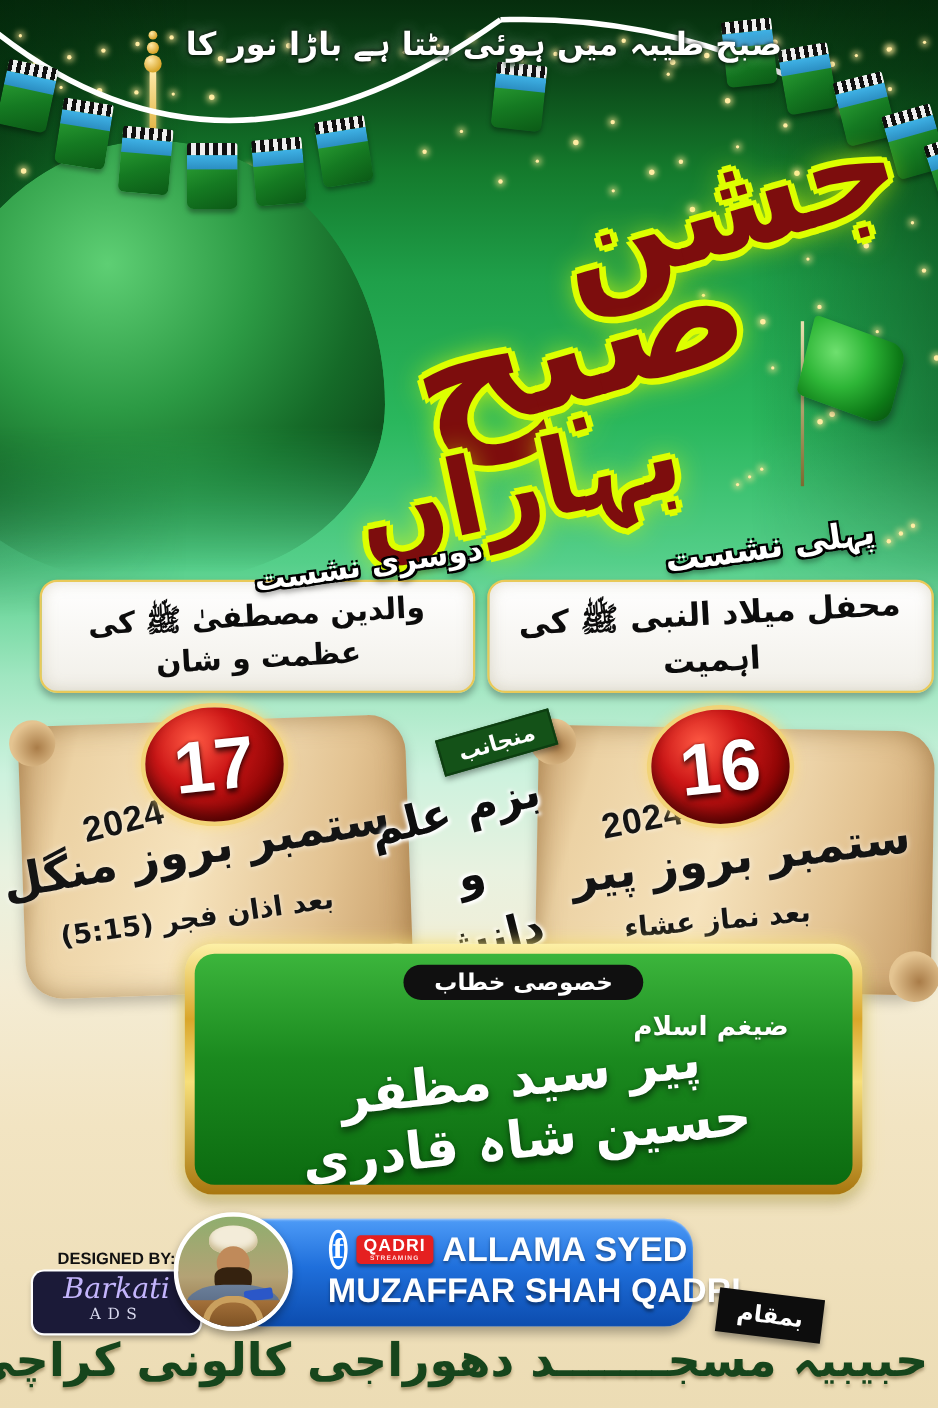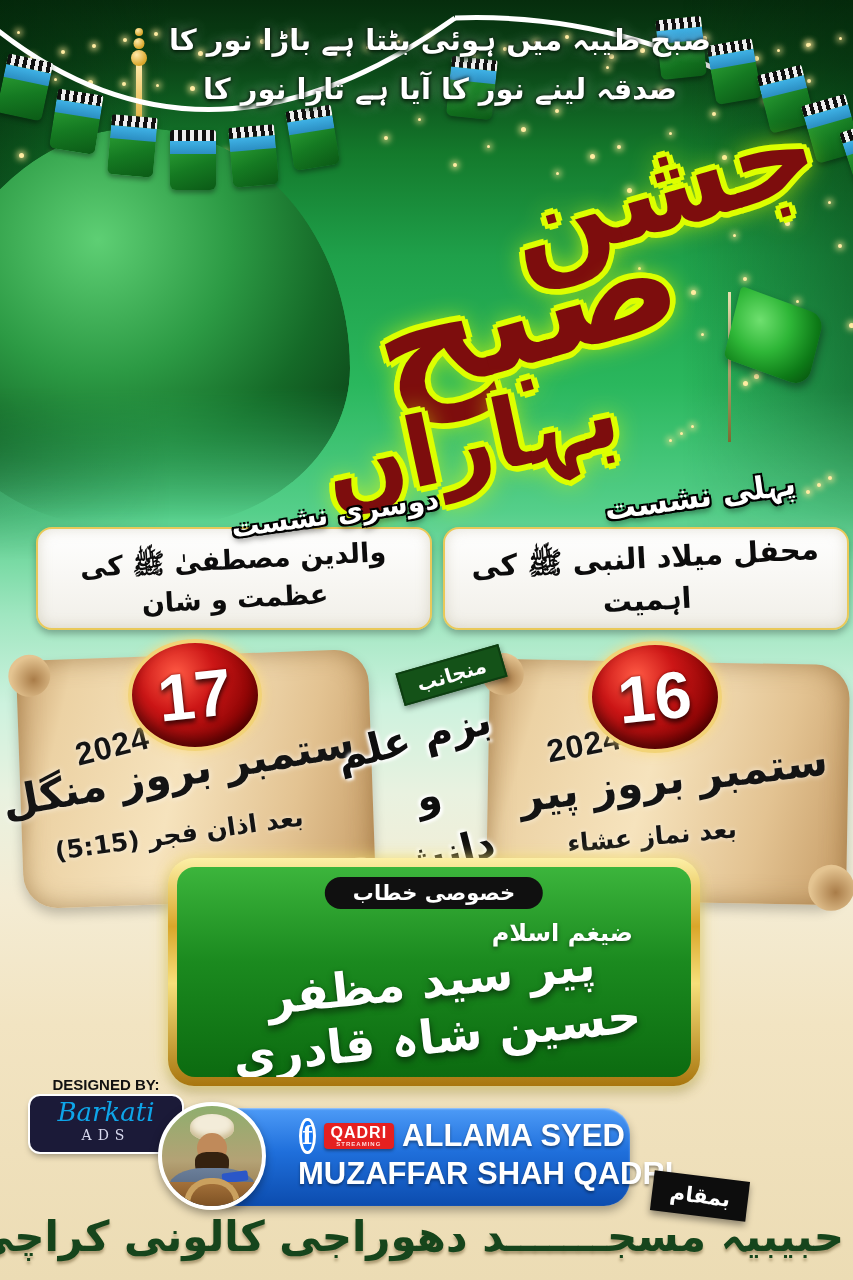--- a/index.html
+++ b/index.html
@@ -89,40 +89,40 @@
   .sc-time{position:absolute;direction:rtl;font-weight:bold;color:#141414;font-size:25px;
     transform:rotate(-6deg);white-space:nowrap;text-shadow:0 0 5px rgba(255,255,255,.7);}
   
   .org-label{position:absolute;left:398px;top:658px;z-index:3;transform:rotate(-16deg);direction:rtl;
     background:#145218;border:2px solid #0d3e11;color:#fff;font-size:20px;font-weight:bold;
     padding:3px 16px;box-shadow:0 3px 6px rgba(0,0,0,.4);}
   .org-name{position:absolute;left:348px;top:706px;width:160px;z-index:3;transform:rotate(-14deg);
     direction:rtl;text-align:center;color:#0e0e0e;font-weight:bold;font-size:40px;line-height:1.5;
     text-shadow:0 0 6px #fff,2px 2px 3px #fff,-2px -2px 3px #fff;}
   
-  .gold-frame{position:absolute;left:168px;top:858px;width:532px;height:228px;z-index:4;
+  .gold-frame{position:absolute;left:168px;top:858px;width:616px;height:228px;z-index:4;
     padding:9px;border-radius:26px;box-sizing:border-box;
     background:linear-gradient(180deg,#fdf0a6 0%,#d9a62a 30%,#f7df7a 55%,#a8760e 100%);
     box-shadow:0 0 16px rgba(250,230,120,.9),0 6px 12px rgba(0,0,0,.25);}
   .green-inner{position:relative;width:100%;height:100%;border-radius:18px;overflow:hidden;
     background:linear-gradient(180deg,#3cb53c 0%,#1b8a1f 45%,#0c6b10 100%);}
   .pill{position:absolute;left:50%;top:10px;transform:translateX(-50%);direction:rtl;
     background:#101010;color:#fff;font-size:21px;font-weight:bold;padding:4px 28px;border-radius:999px;
     letter-spacing:3px;white-space:nowrap;}
   .honorific{position:absolute;right:58px;top:52px;direction:rtl;color:#fff;font-size:24px;font-weight:bold;
     text-shadow:0 2px 4px rgba(0,0,0,.5);}
   .speaker-name{position:absolute;left:50%;top:86px;width:480px;transform:translateX(-50%) rotate(-6deg);
     direction:rtl;text-align:center;color:#fff;font-size:47px;font-weight:bold;line-height:1.2;
     text-shadow:0 4px 7px rgba(0,0,0,.5),0 0 2px #0c5a10;}
   
-  .designed{position:absolute;left:18px;top:1076px;width:176px;z-index:5;text-align:center;}
+  .designed{position:absolute;left:18px;top:1136px;width:176px;z-index:5;text-align:center;}
   .d-head{font-family:"Liberation Sans",sans-serif;font-size:15px;font-weight:bold;color:#111;}
   .d-box{margin:3px auto 0;width:152px;height:56px;background:#1b1a38;border-radius:10px;
     box-shadow:0 0 0 2px #fff,0 4px 6px rgba(0,0,0,.35);}
-  .d-brand{font-family:"DejaVu Serif",serif;font-style:italic;font-size:26px;color:#0ea5e9;line-height:32px;}
+  .d-brand{font-family:"DejaVu Serif",serif;font-style:italic;font-size:26px;color:#c4b5fd;line-height:32px;}
   .d-sub{font-family:"DejaVu Serif",serif;font-size:14px;color:#d8d9ee;letter-spacing:6px;line-height:14px;}
   .d-phone{margin:-6px auto 0;width:160px;height:28px;background:#fff;border:2px solid #1b1a38;border-radius:15px;
     font-family:"Liberation Sans",sans-serif;font-size:17px;font-weight:bold;color:#111;line-height:26px;}
   
   .blue-banner{position:absolute;left:212px;top:1108px;width:418px;height:98px;z-index:4;border-radius:26px;
     background:linear-gradient(180deg,#4d9bf7 0%,#1f6fdb 45%,#0c4cae 100%);
     box-shadow:0 5px 10px rgba(0,0,0,.3),inset 0 1px 2px rgba(255,255,255,.5);}
   .fb-row{position:absolute;left:92px;top:10px;right:10px;display:flex;align-items:center;justify-content:center;gap:8px;}
   .fb-icon{width:36px;height:36px;border-radius:50%;background:#1877f2;border:3px solid #fff;
     display:flex;align-items:center;justify-content:center;box-sizing:border-box;
@@ -278,21 +278,20 @@
     <i style="width:11px;height:11px;top:-26px;"></i>
     <i style="width:8px;height:8px;top:-36px;"></i>
   </div>
   <div class="side-flag">
     <div class="pole"></div>
     <div class="cloth"></div>
   </div>
 
   <div class="couplet">
     <div class="cpl">صبح طیبہ میں ہوئی بٹتا ہے باڑا نور کا</div>
-    <div class="cpl">صدقہ لینے نور کا آیا ہے تارا نور کا</div>
   </div>
 
   <div class="title-wrap">
     <span class="tw w1">جشن</span>
     <span class="tw w2">صبح</span>
     <span class="tw w3">بہاراں</span>
   </div>
 
   <div class="session-label sl-right">پہلی نشست</div>
   <div class="session-box sb-right">

